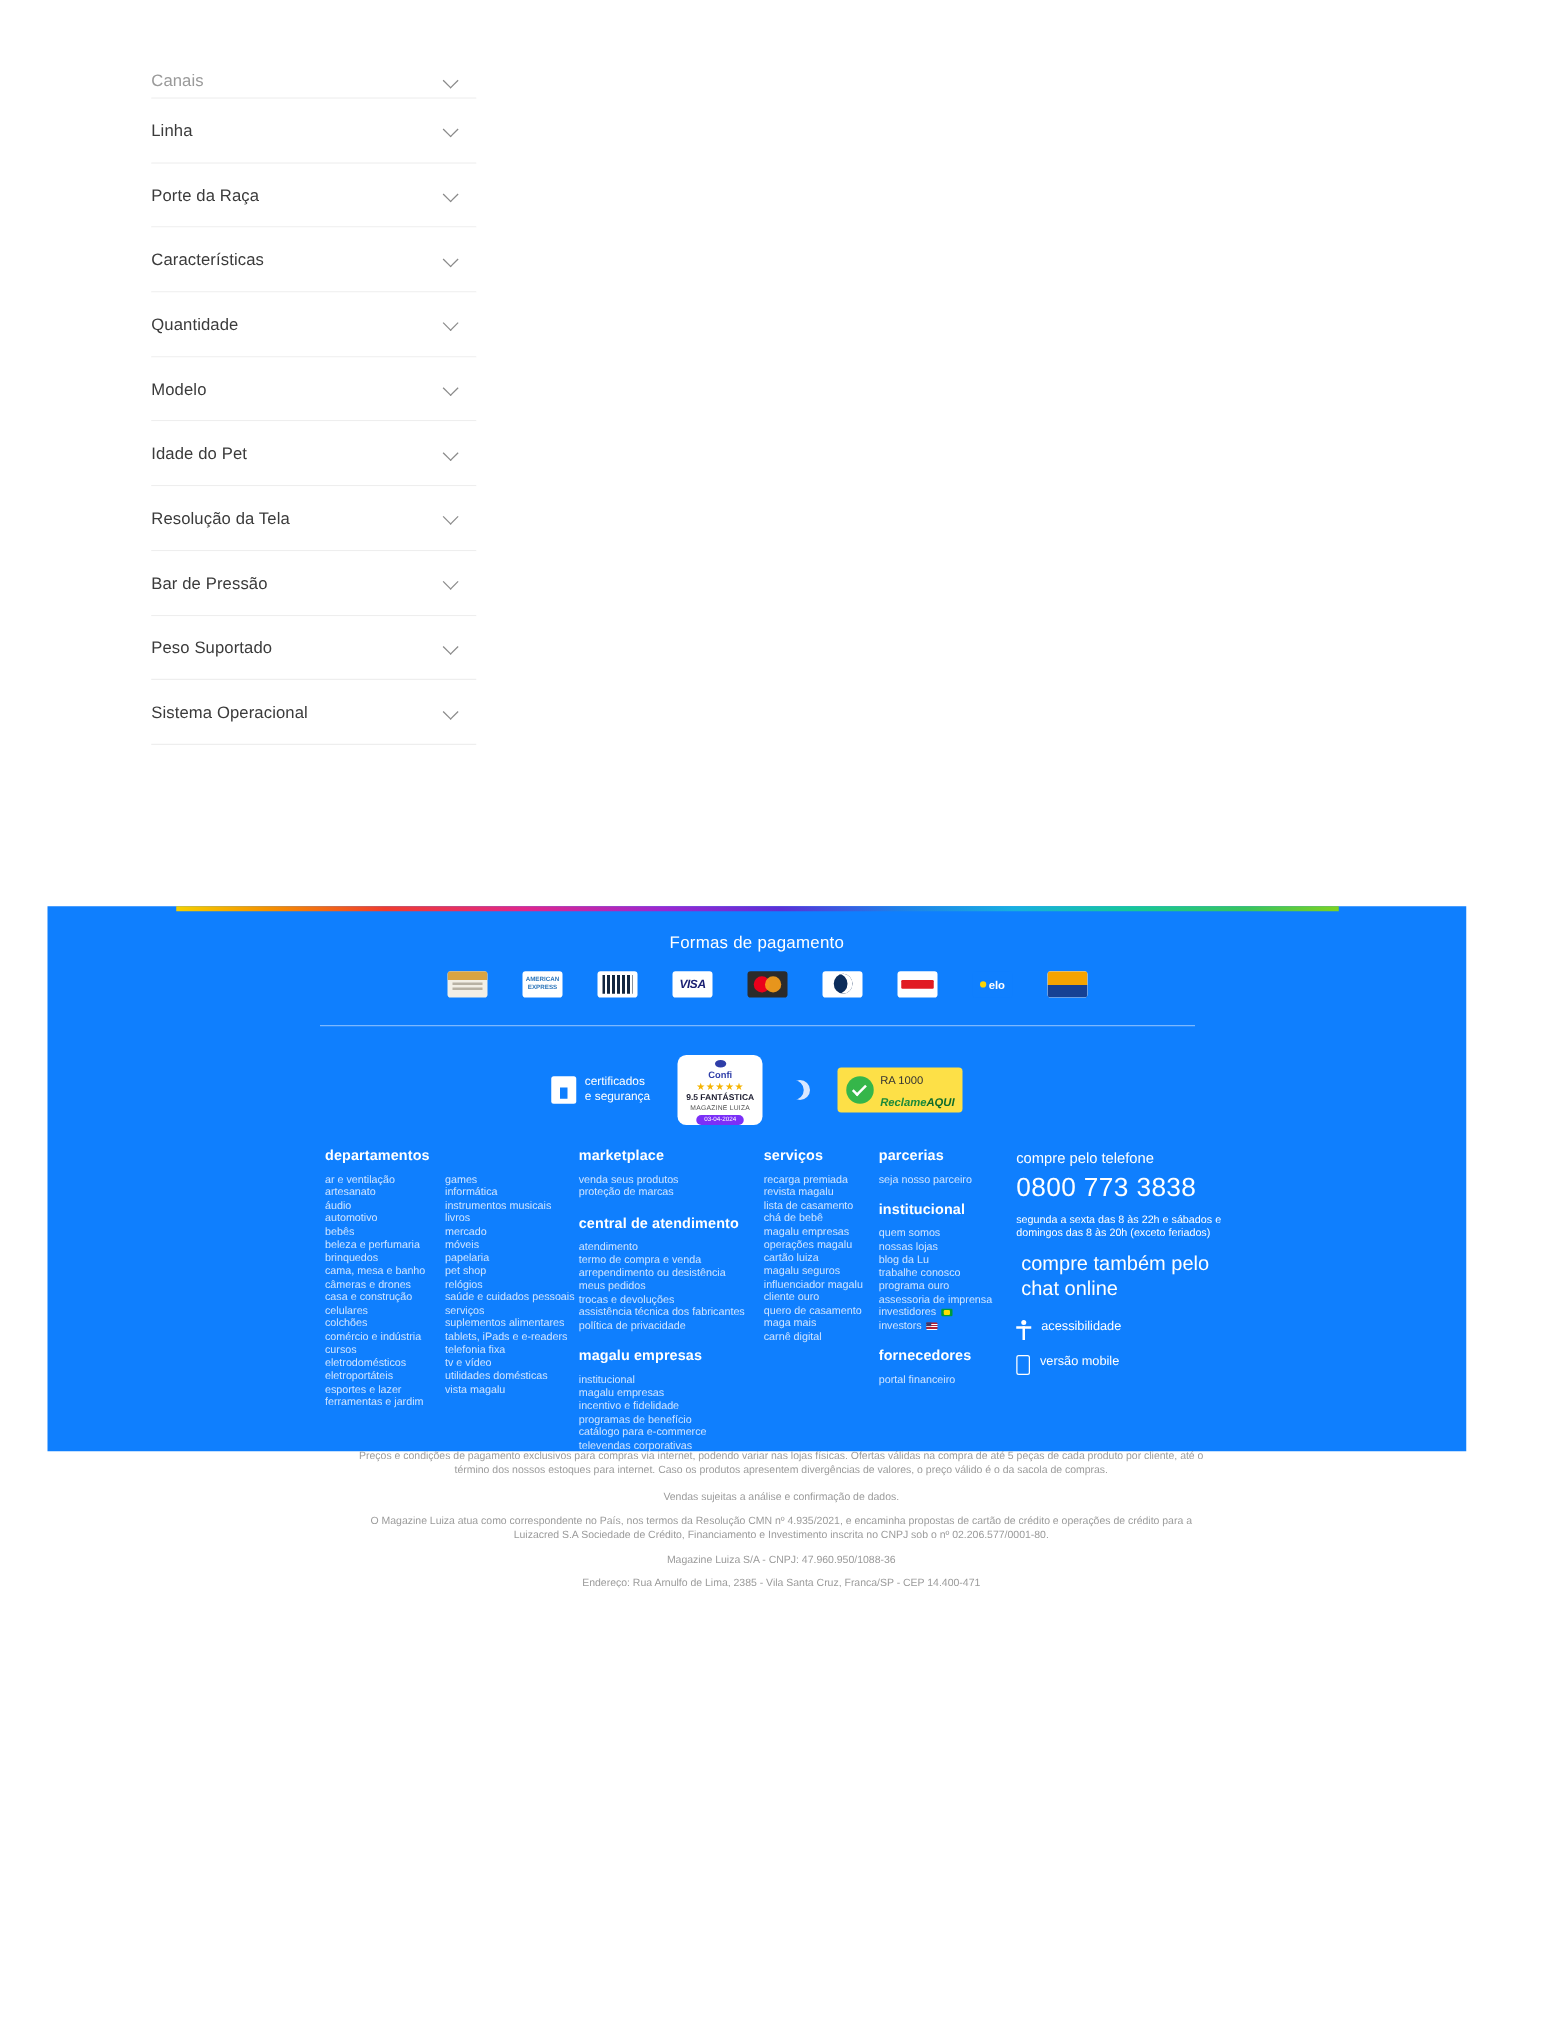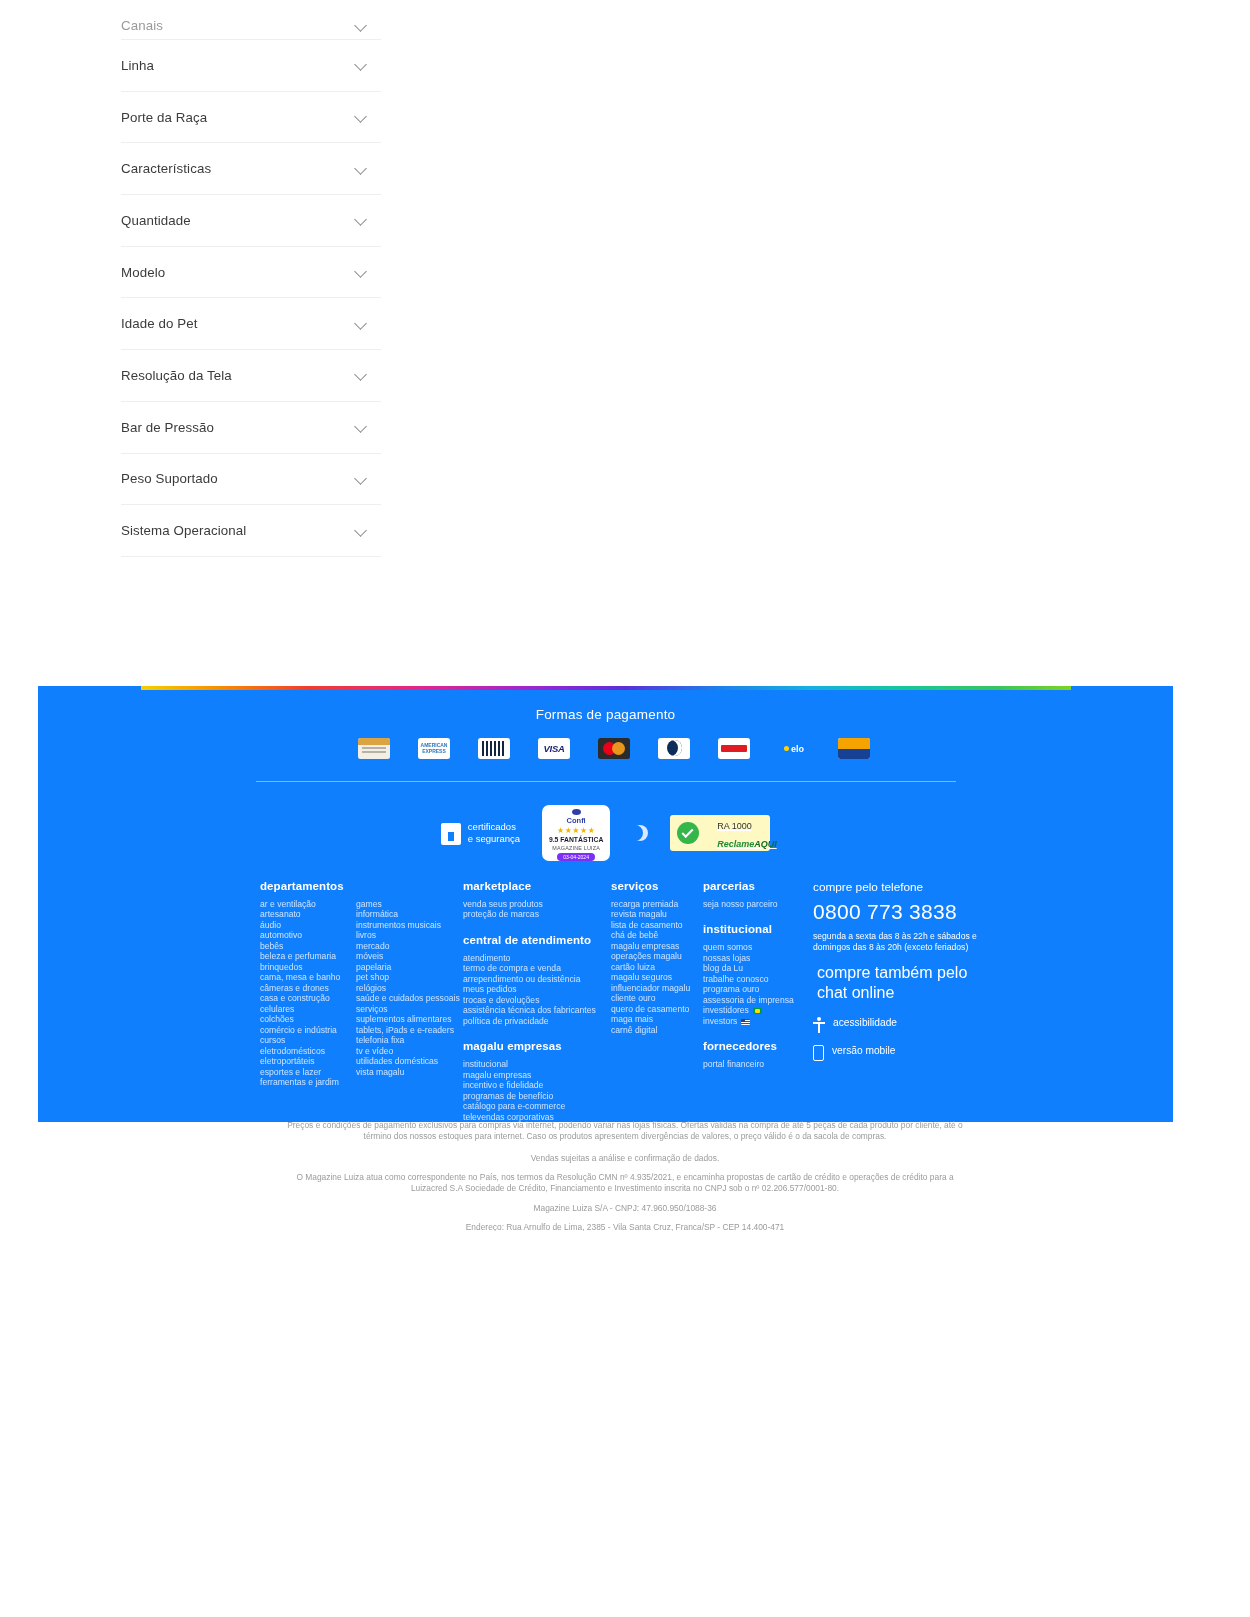--- a/index.html
+++ b/index.html
@@ -8,20 +8,21 @@
     background: #ffffff;
     font-family: "Liberation Sans", sans-serif;
     -webkit-font-smoothing: antialiased;
   }
   .page {
     position: relative;
     width: 1250px;
     height: 1292px;
     overflow: hidden;
     background: #fff;
+    margin-top: 39px;
   }
 
   
   .filters {
     position: absolute;
     left: 121px;
     top: 0;
     width: 260px;
   }
   .filter-row {
@@ -147,21 +148,21 @@
 
   .badges {
     display: flex;
     align-items: center;
     justify-content: center;
     gap: 22px;
     margin-top: 22px;
     height: 58px;
   }
   .cert {
-    display: flex; align-items: flex-end; gap: 7px;
+    display: flex; align-items: center; gap: 7px;
   }
   .cert-ico {
     width: 20px; height: 22px; background: #fff; border-radius: 2px;
     position: relative;
   }
   .cert-ico::before {
     content:""; position:absolute; left:50%; top:5px; transform:translateX(-50%);
     width:0;height:0;border-left:10px solid transparent;border-right:10px solid transparent;
     border-bottom:0;
   }
@@ -187,22 +188,22 @@
   .moon {
     width: 16px; height: 16px; position: relative;
   }
   .moon::after {
     content:"";
     position:absolute; inset:0;
     border-radius:50%;
     box-shadow: inset -5px 0 0 #d9e7ff;
   }
   .ra {
-    background:#fef9c3; border-radius:3px; height:36px; width:100px;
-    display:flex; align-items:center; gap:18px; padding:0 7px;text-decoration:underline;
+    background:#fde047; border-radius:3px; height:36px; width:100px;
+    display:flex; align-items:center; gap:5px; padding:0 7px;
   }
   .ra-seal {
     width:22px;height:22px;border-radius:50%;background:#35b64a;
     position:relative; flex:0 0 auto;
   }
   .ra-seal::after{
     content:"";position:absolute;left:5px;top:7px;width:9px;height:4px;
     border-left:2.4px solid #fff;border-bottom:2.4px solid #fff;transform:rotate(-45deg);
   }
   .ra-txt1 { font-size:9px; color:#333; line-height:1.1;}

